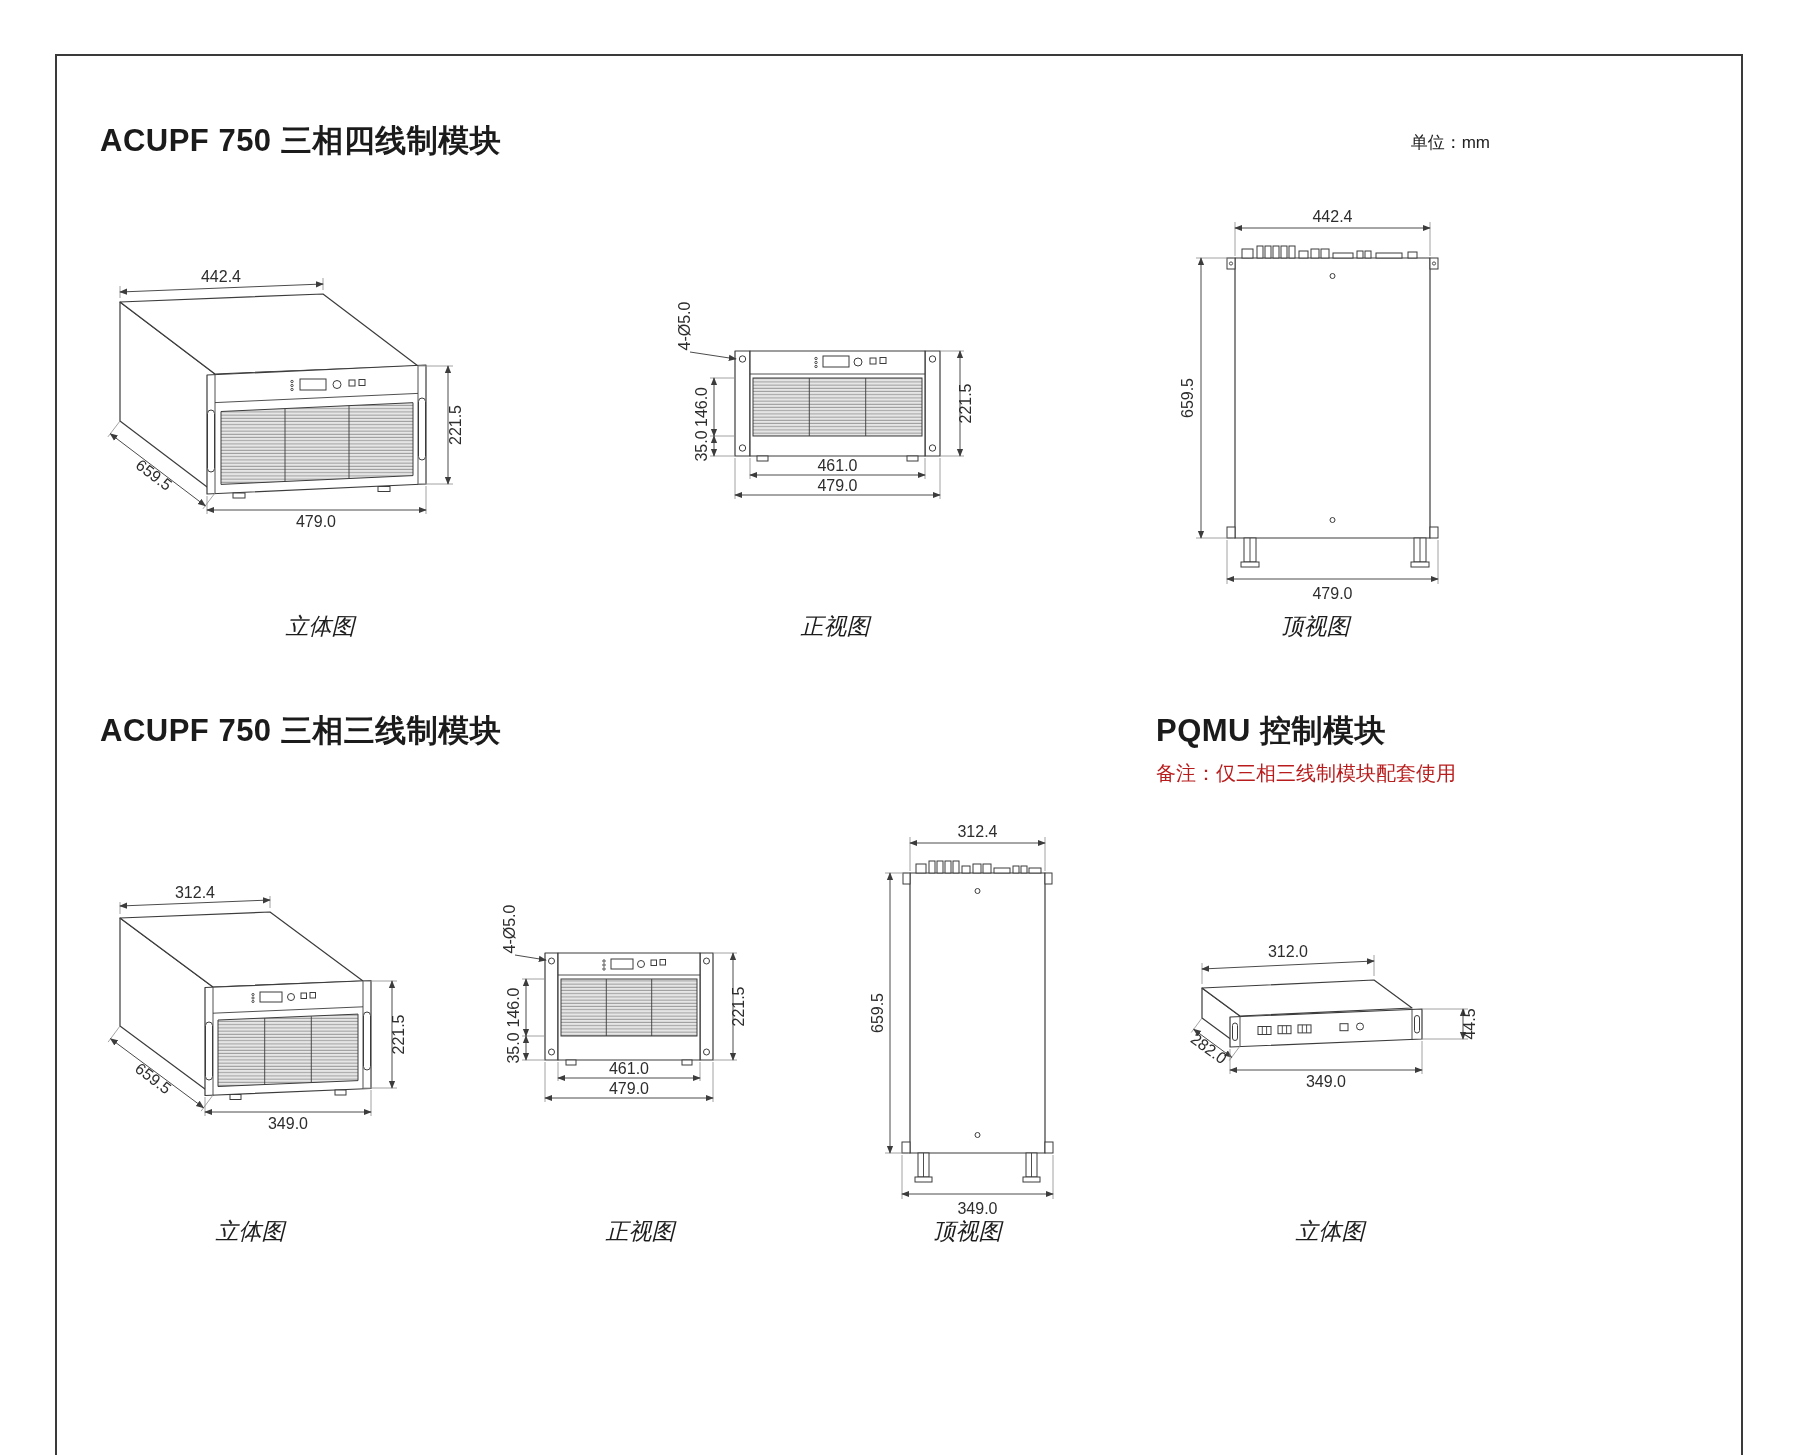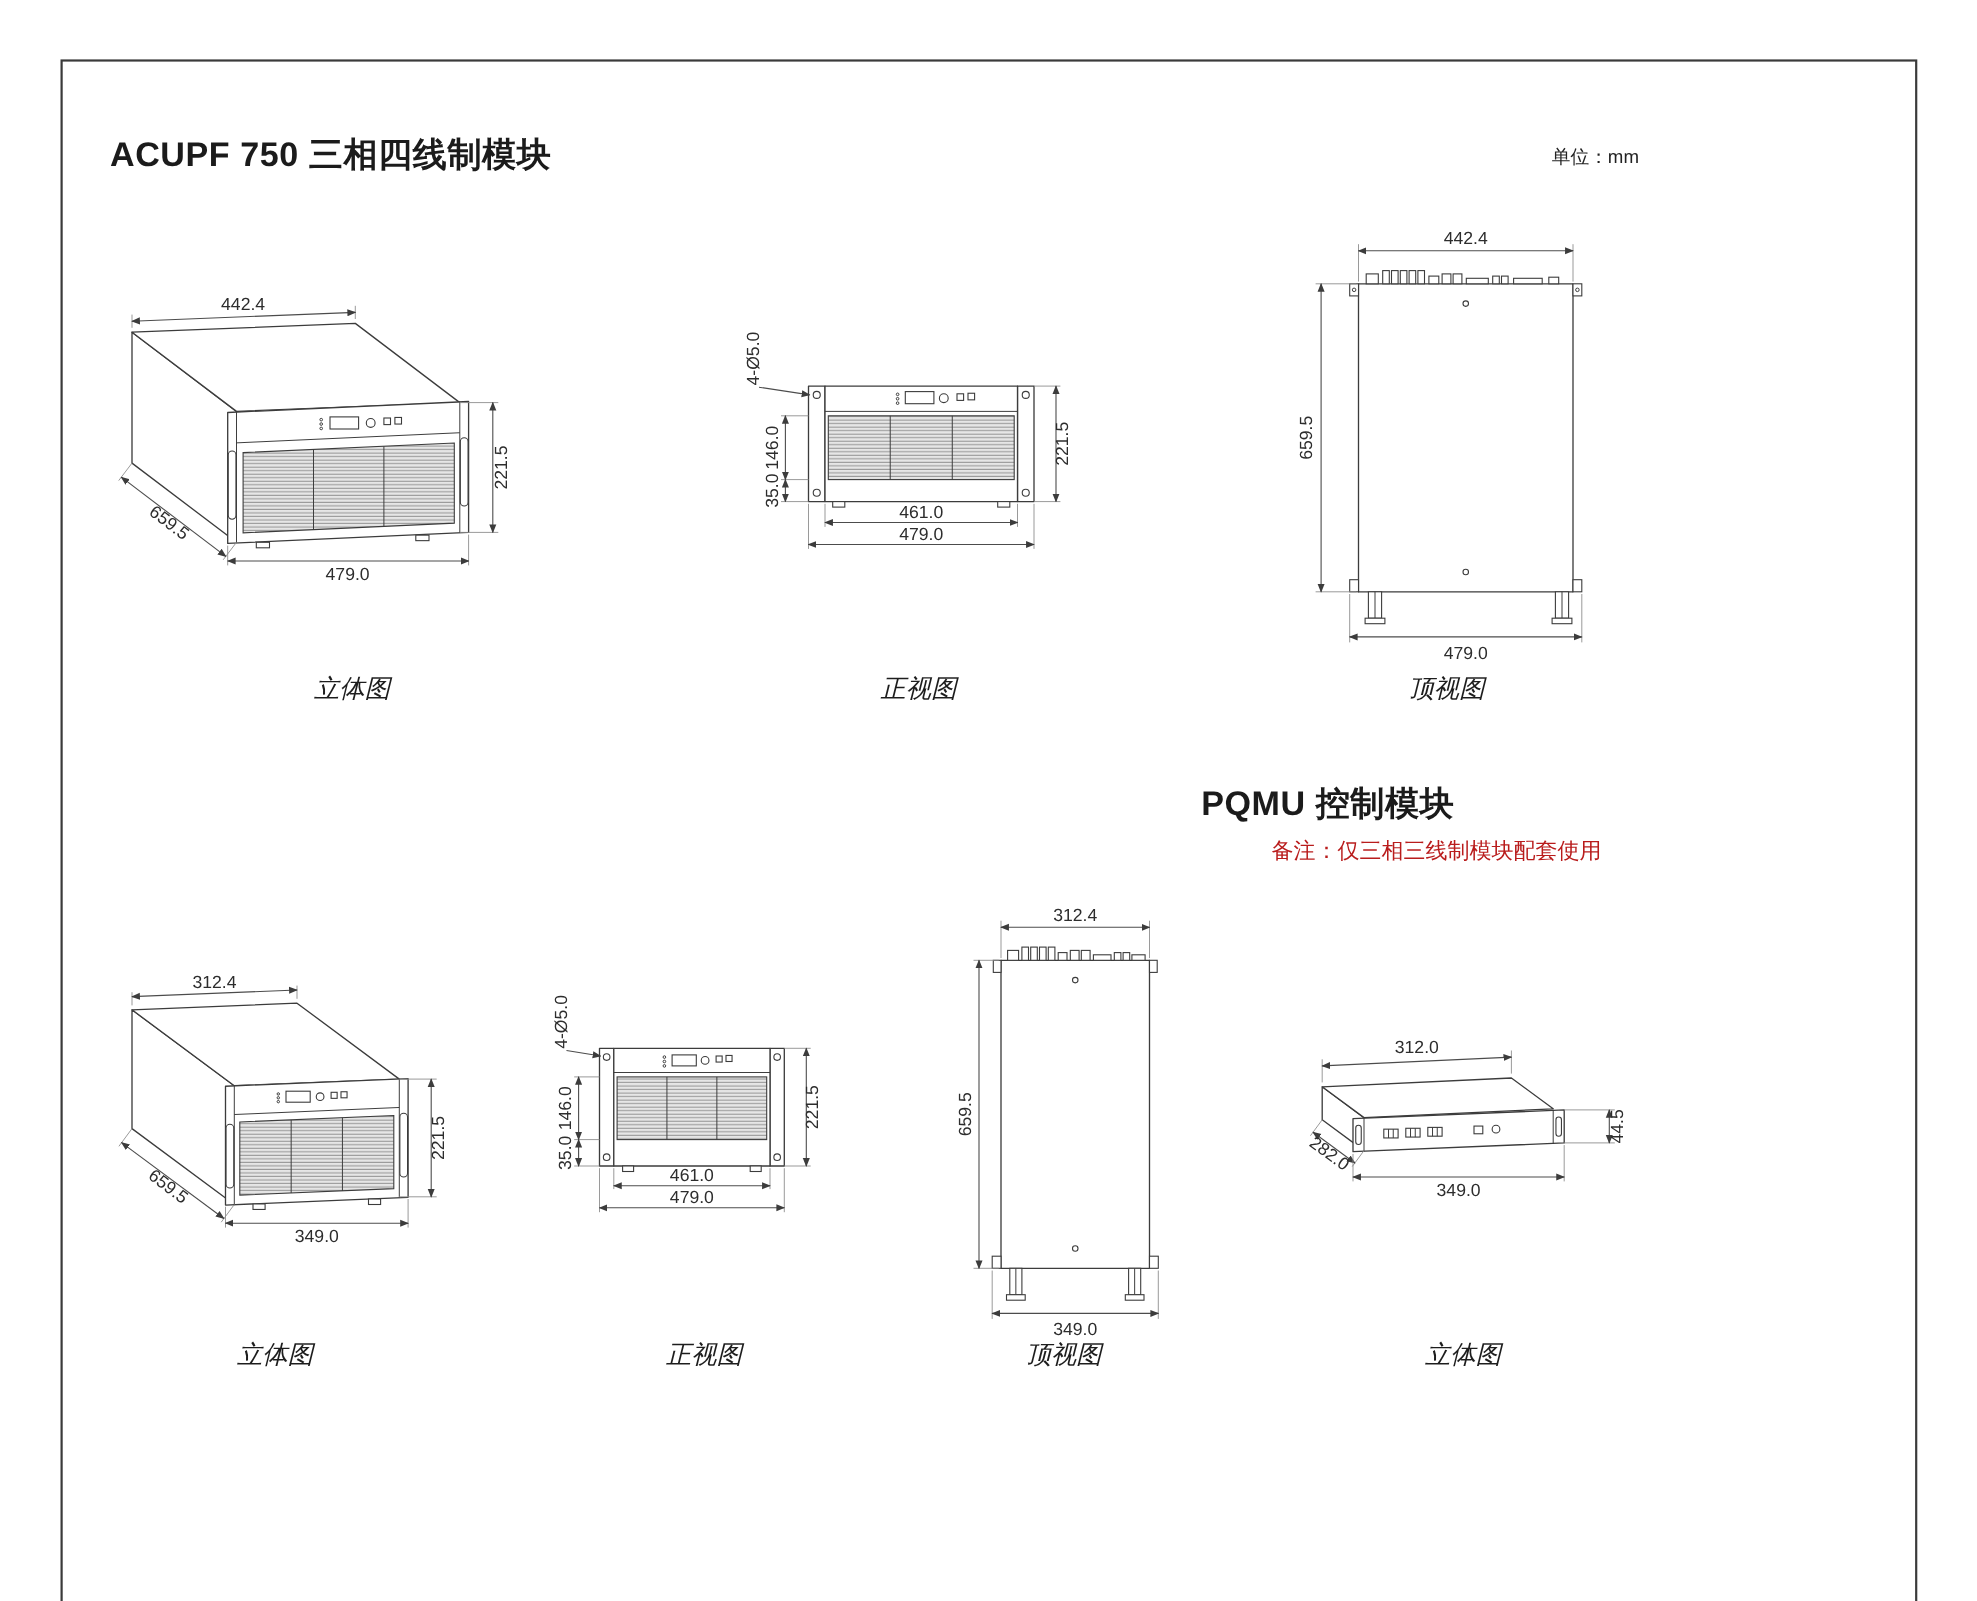--- a/index.html
+++ b/index.html
@@ -184,21 +184,22 @@
       <line class="xl" x1="258" y1="332" x2="258" y2="376"></line>
       <line class="dl" x1="47" y1="371" x2="258" y2="371" marker-start="url(#arw)" marker-end="url(#arw)"></line>
       <text x="152.5" y="391" text-anchor="middle">479.0</text>
     </g>
   </svg>
 
   <div class="viewlabel" style="left:225px;top:563px">立体图</div>
   <div class="viewlabel" style="left:740px;top:563px">正视图</div>
   <div class="viewlabel" style="left:1220px;top:563px">顶视图</div>
 
-  <div class="title" style="left:1092px;top:662px">PQMU 控制模块</div>
+  <div class="title" style="left:100px;top:662px">ACUPF 750 三相三线制模块</div>
+  <div class="title" style="left:1156px;top:662px">PQMU 控制模块</div>
   <div class="note">备注：仅三相三线制模块配套使用</div>
 
   <svg class="drawing" style="left:95px;top:838px" width="315" height="250" viewBox="0 0 315 250">
     <g>
       <polygon class="face" points="25,32 118,101 118,209 25,140"></polygon>
       <polygon class="face" points="25,32 175,26 268,95 118,101"></polygon>
       <polygon class="face" points="110,101.5 276,94.5 276,202.5 110,209.5"></polygon>
       <line class="thin" x1="118" y1="101.2" x2="118" y2="209.2"></line>
       <line class="thin" x1="268" y1="94.8" x2="268" y2="202.8"></line>
       <line class="thin" x1="118" y1="127.2" x2="268" y2="120.8"></line>

